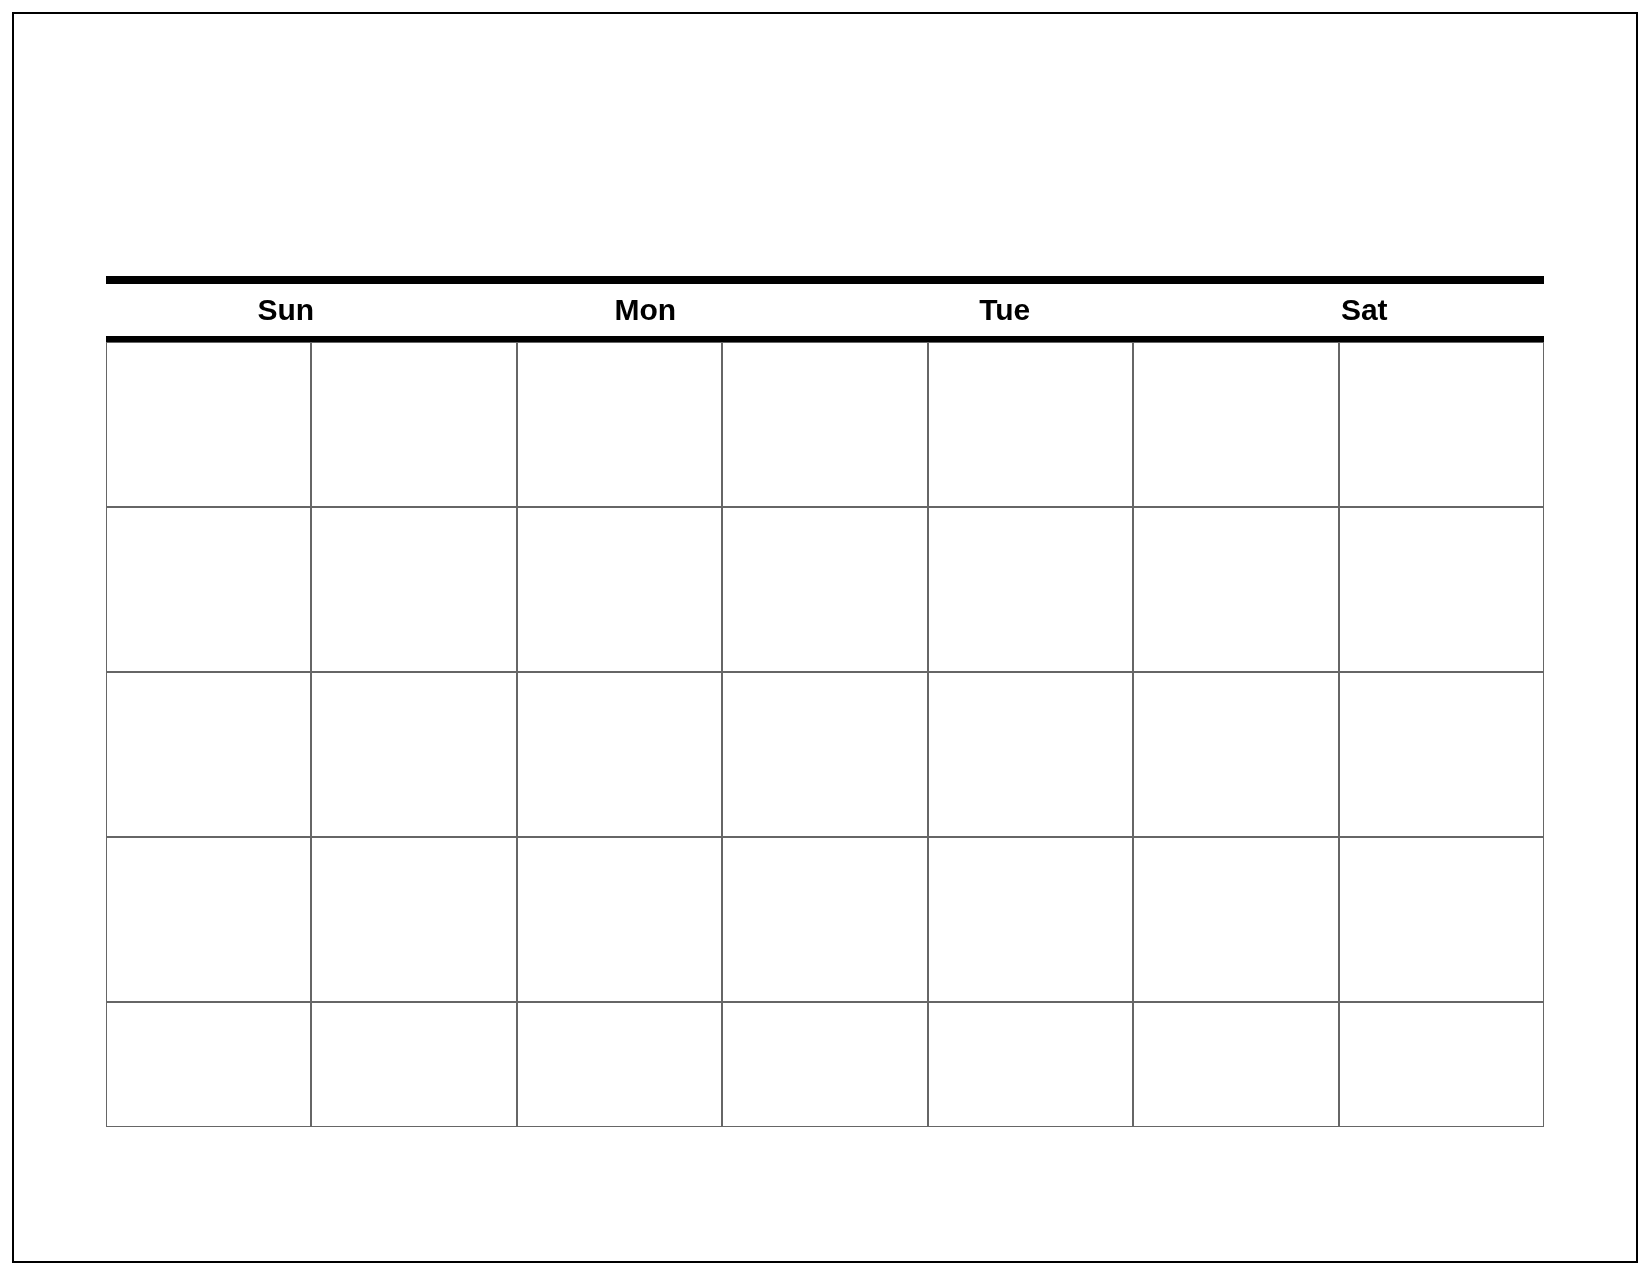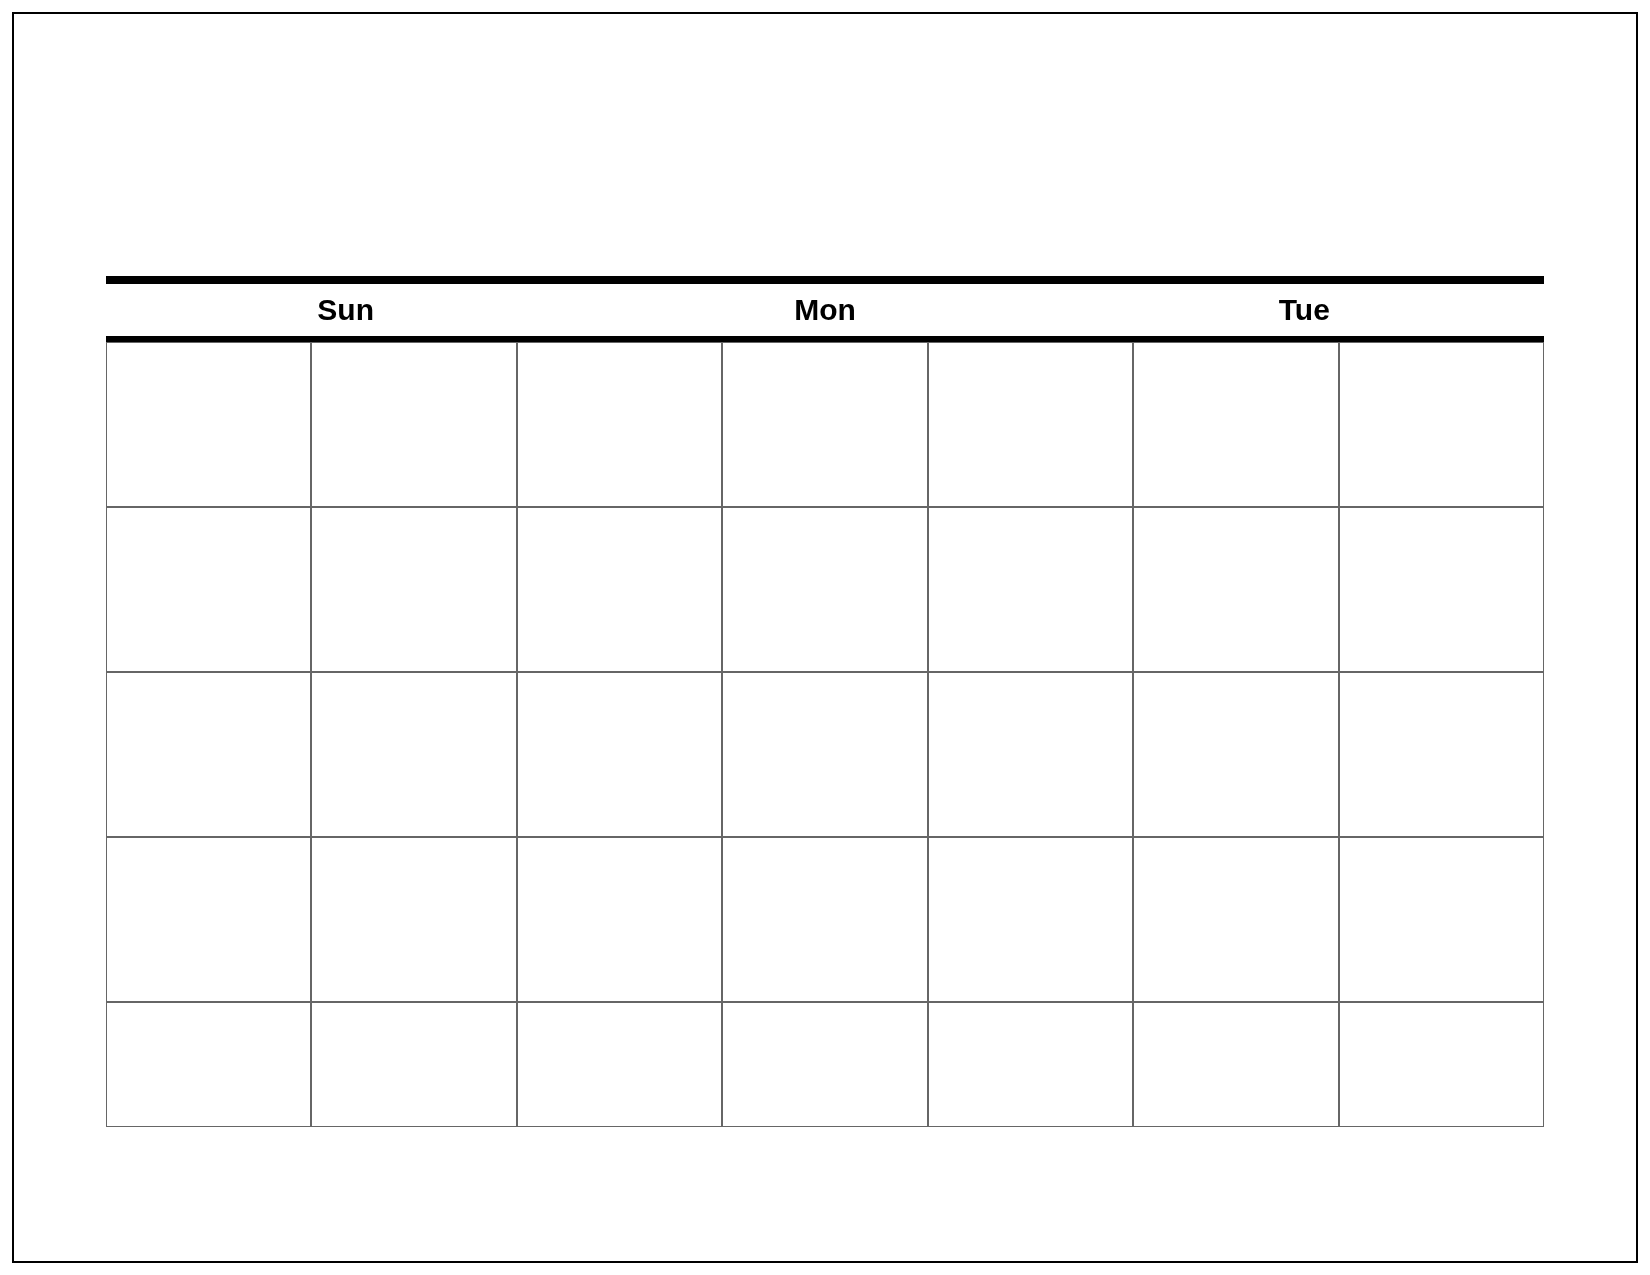--- a/index.html
+++ b/index.html
@@ -71,20 +71,21 @@
 </head>
 <body>
 
 <div class="page-frame">
   <div class="calendar-wrap">
     <div class="top-bar"></div>
     <div class="header-row">
       <div class="header-cell">Sun</div>
       <div class="header-cell">Mon</div>
       <div class="header-cell">Tue</div>
+      <div class="header-cell">Sat</div>
     </div>
     <div class="grid">
       <div class="grid-row">
         <div class="grid-cell"></div>
         <div class="grid-cell"></div>
         <div class="grid-cell"></div>
         <div class="grid-cell"></div>
         <div class="grid-cell"></div>
         <div class="grid-cell"></div>
         <div class="grid-cell"></div>

